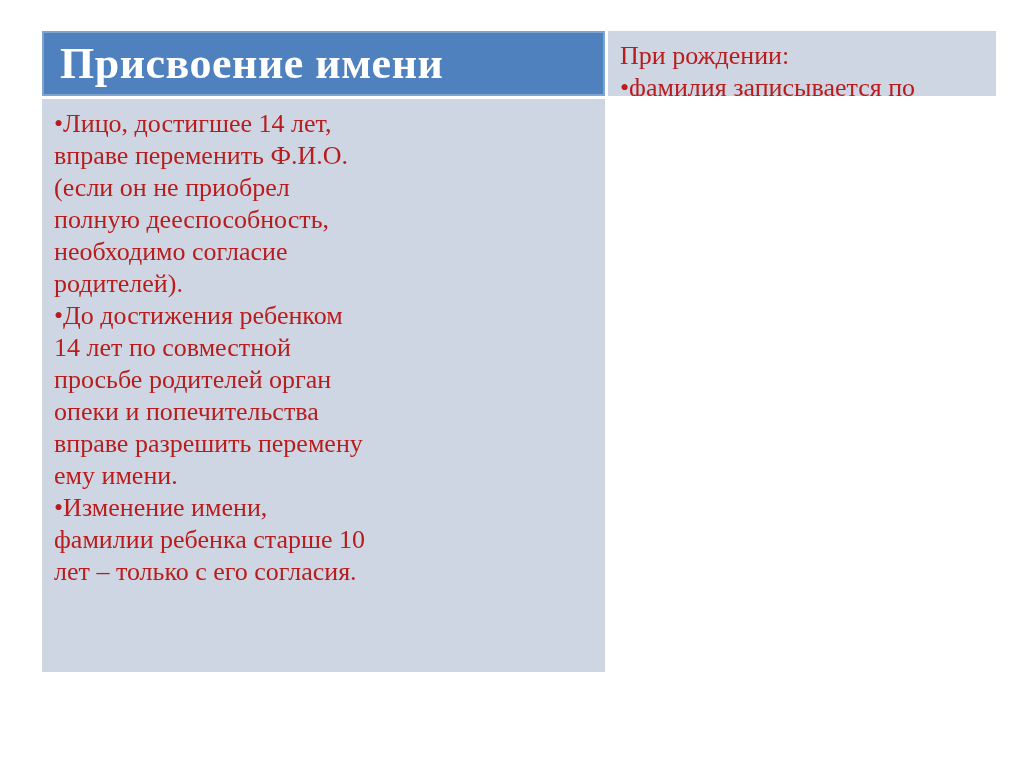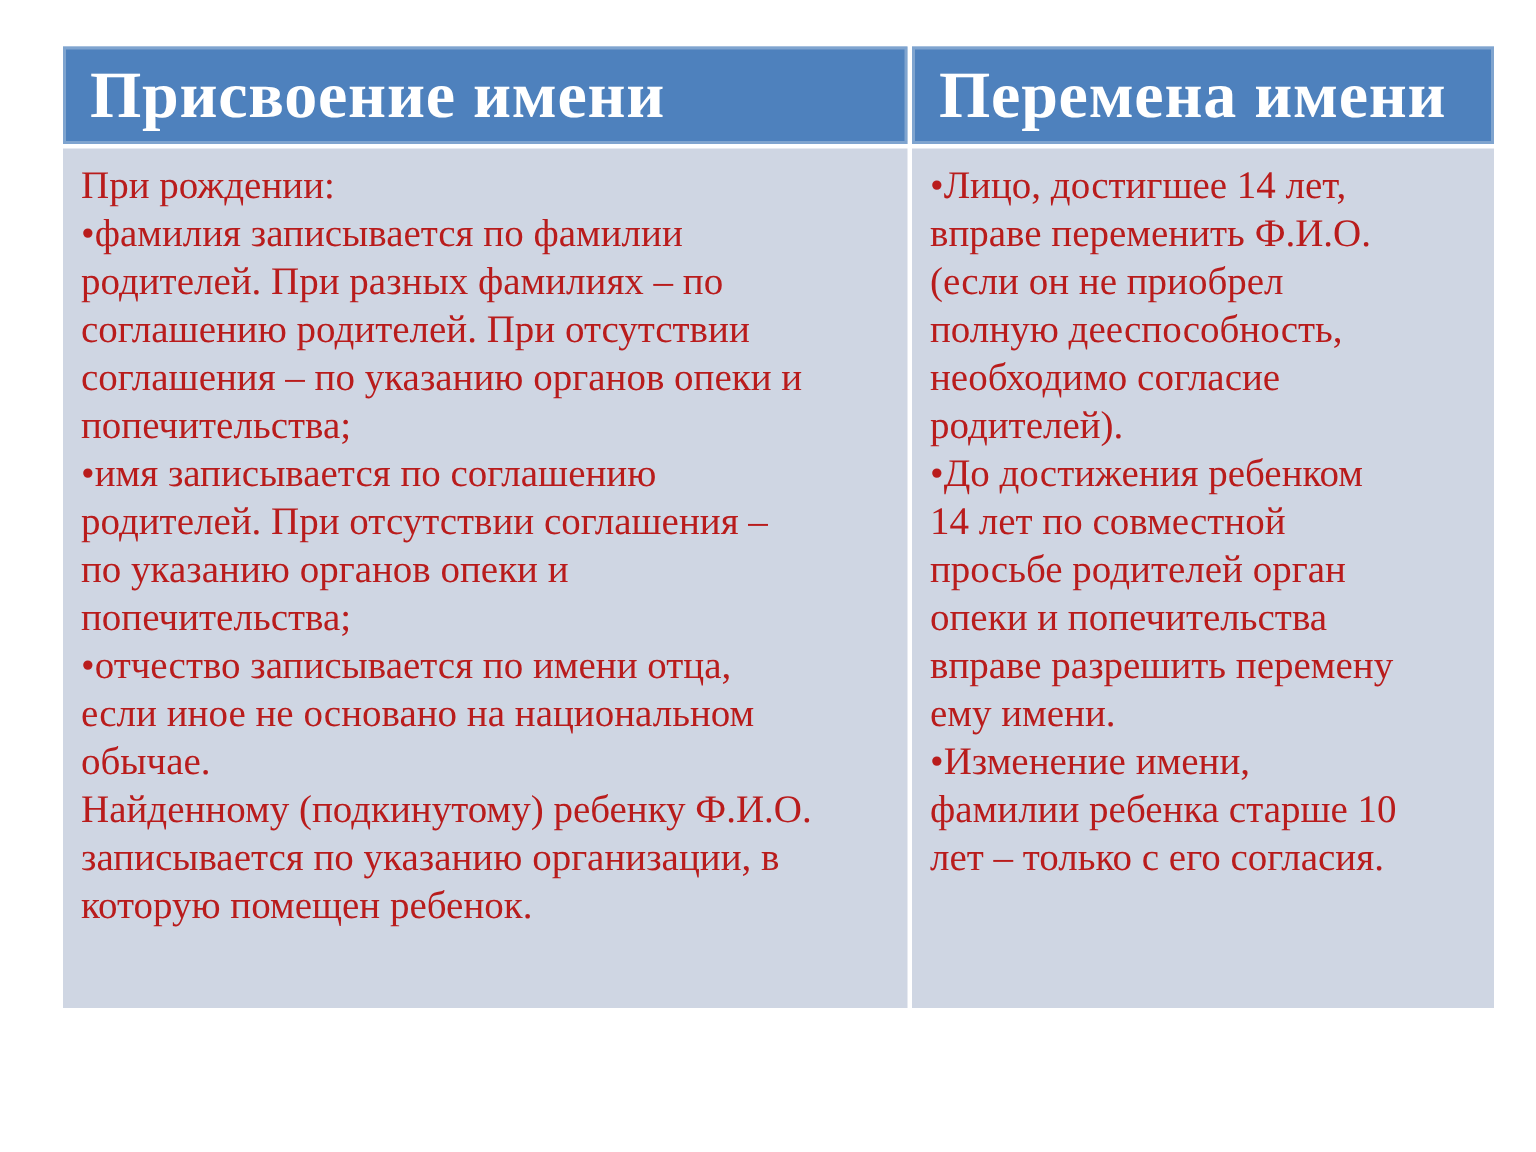--- a/index.html
+++ b/index.html
@@ -62,21 +62,20 @@
 </style>
 </head>
 <body>
 
 <div class="slide">
 
   <div class="content-table">
 
     <div class="header-cell">Присвоение имени</div>
 
-    <div class="header-cell">Перемена имени</div>
 
     <div class="body-cell">При рождении:
 •фамилия записывается по фамилии
 родителей. При разных фамилиях – по
 соглашению родителей. При отсутствии
 соглашения – по указанию органов опеки и
 попечительства;
 •имя записывается по соглашению
 родителей. При отсутствии соглашения –
 по указанию органов опеки и

